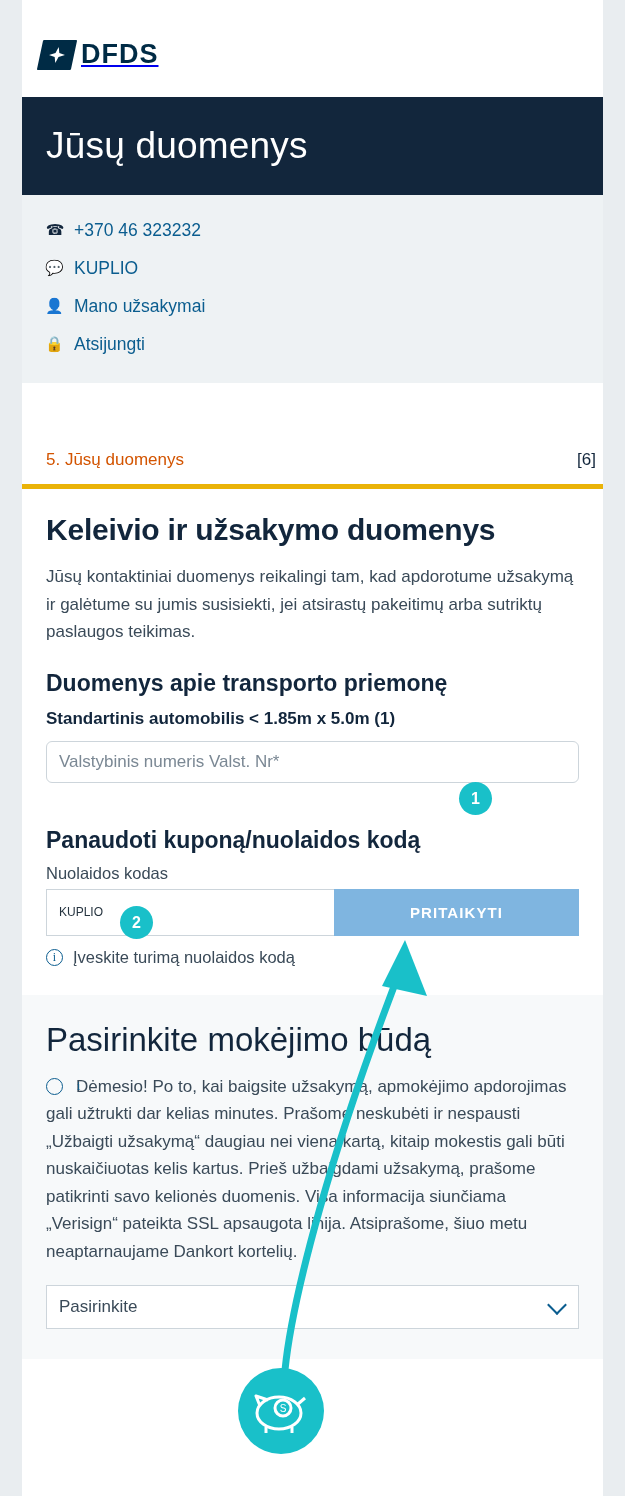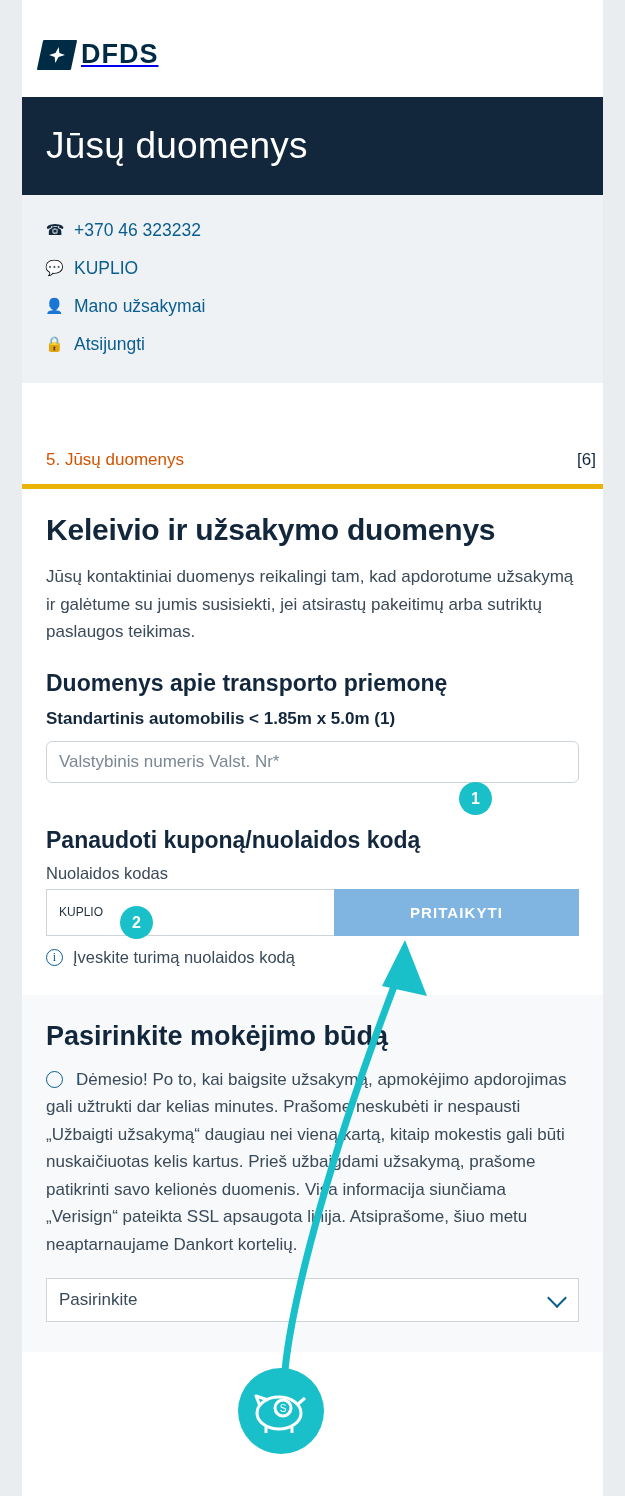--- a/index.html
+++ b/index.html
@@ -225,24 +225,24 @@
     font-family: "Liberation Serif", serif;
   }
 
   
   .pay-wrap {
     background: #f7f9fa;
     margin-top: 28px;
     padding: 26px 24px 30px 24px;
   }
   h3.pay-title {
-    font-size: 27px;
+    font-size: 33px;
     color: #12263c;
     margin: 0 0 14px 0;
-    font-weight: bold;
+    font-weight: normal;
   }
   .pay-note {
     font-size: 17px;
     line-height: 1.62;
     color: #3a4a58;
     margin: 0 0 20px 0;
     text-indent: 30px;
     position: relative;
   }
   .pay-note .info-circle {

